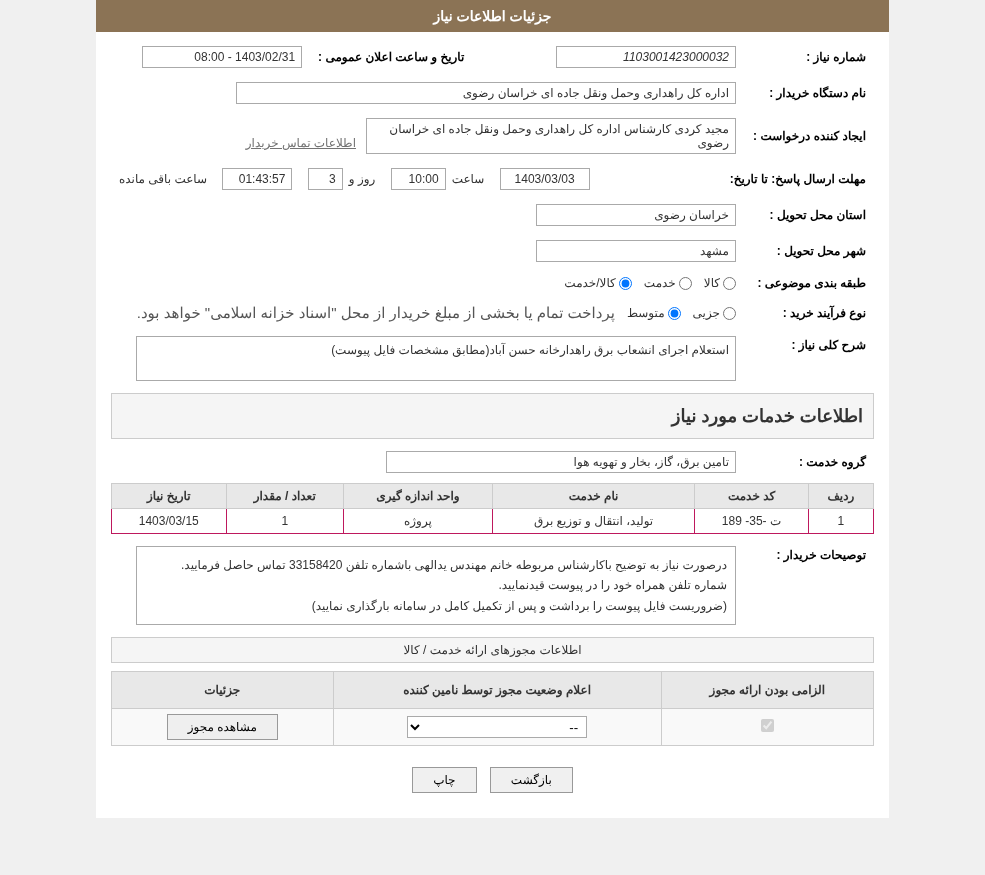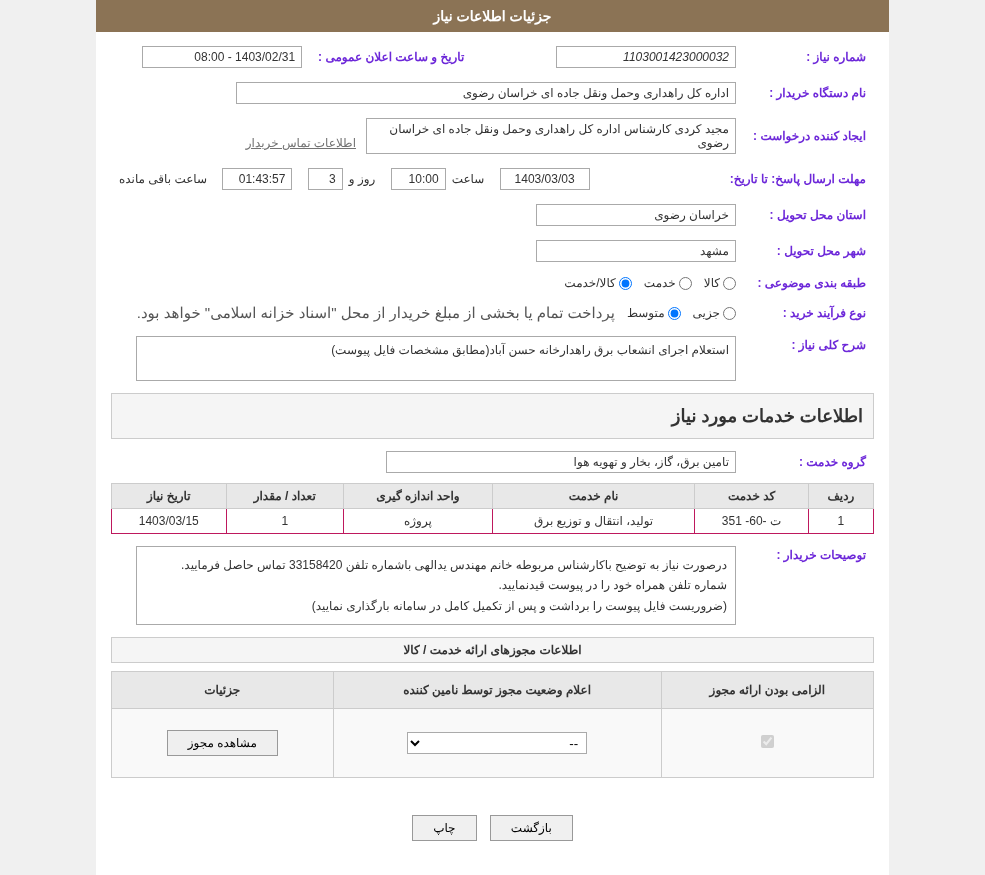--- a/index.html
+++ b/index.html
@@ -41,21 +41,21 @@
       margin-bottom: 6px;
     }
     .info-table td {
       padding: 4px 8px;
       vertical-align: middle;
     }
     .label-cell {
       text-align: right;
       font-weight: bold;
       white-space: nowrap;
-      color: #6d28d9;
+      color: #000000;
       width: 130px;
     }
     .value-cell {
       text-align: right;
     }
     .input-box {
       border: 1px solid #aaa;
       background: #fff;
       padding: 3px 6px;
       min-height: 22px;
@@ -140,32 +140,32 @@
       min-height: 70px;
       width: 600px;
       text-align: right;
       background: #fff;
       line-height: 1.7;
     }
     .section-sub-title {
       background: #f5f5f5;
       border: 1px solid #ccc;
       padding: 5px 10px;
-      font-weight: bold;
+      font-weight: normal;
       font-size: 12px;
       margin: 8px 0;
       text-align: center;
     }
     .footer-buttons {
       text-align: center;
       padding: 15px;
     }
     .btn {
       padding: 5px 20px;
-      margin: 16px 5px;
+      margin: 0 5px;
       cursor: pointer;
       font-family: Tahoma, Arial, sans-serif;
       font-size: 12px;
       border: 1px solid #999;
     }
     .btn-print {
       background: #f0f0f0;
     }
     .btn-back {
       background: #f0f0f0;
@@ -356,21 +356,21 @@
           <th>کد خدمت</th>
           <th>نام خدمت</th>
           <th>واحد اندازه گیری</th>
           <th>تعداد / مقدار</th>
           <th>تاریخ نیاز</th>
         </tr>
       </thead>
       <tbody id="services-tbody">
       <tr>
       <td>1</td>
-      <td>ت -60- 351</td>
+      <td>ت -35- 189</td>
       <td>تولید، انتقال و توزیع برق</td>
       <td>پروژه</td>
       <td>1</td>
       <td>1403/03/15</td>
     </tr>
         </tbody>
     </table>
 
     <table class="info-table" style="margin-top:8px;">
       <tbody>

